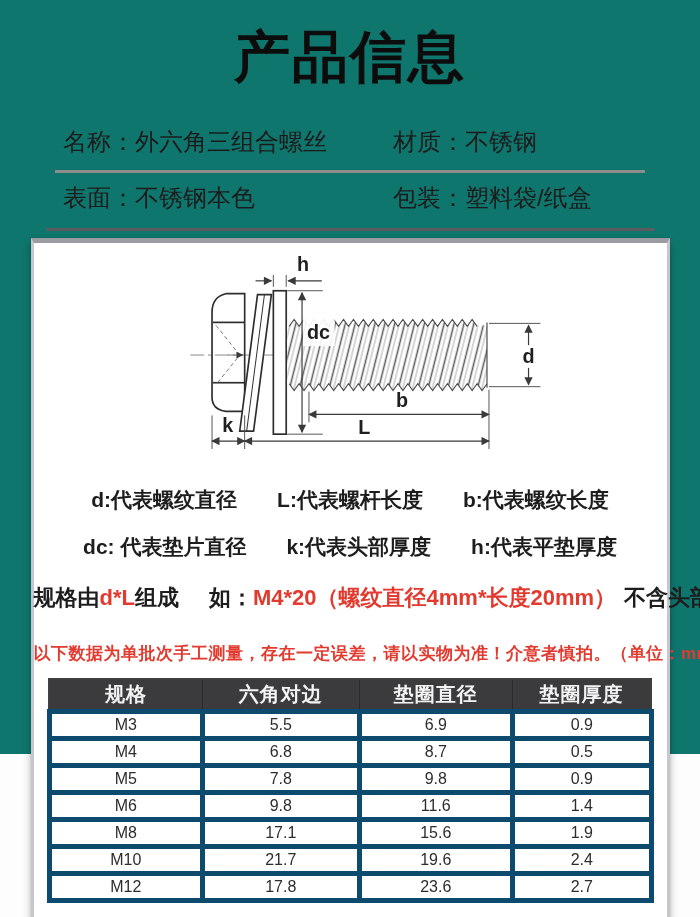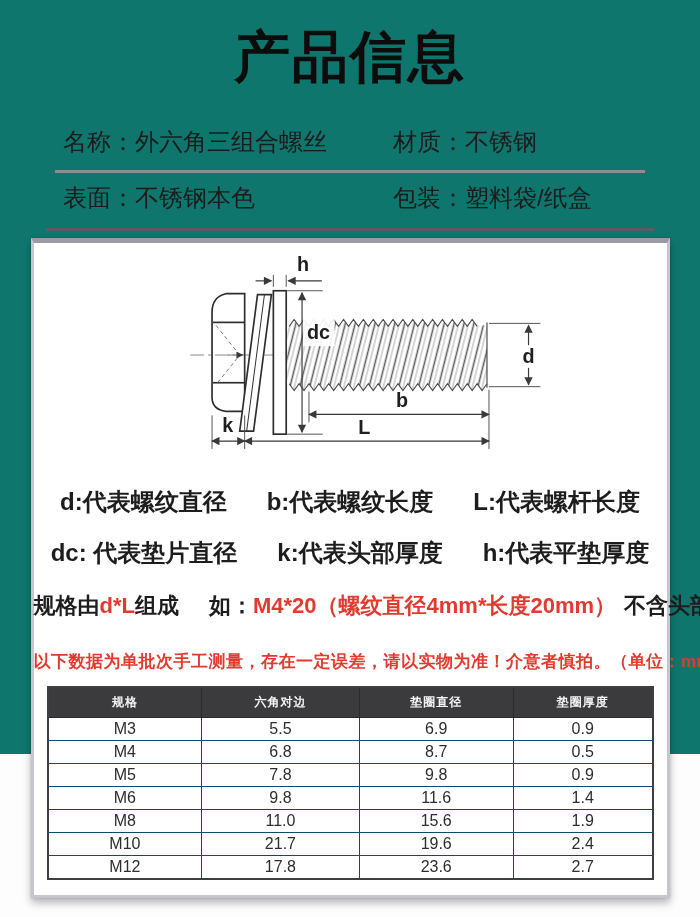--- a/index.html
+++ b/index.html
@@ -34,21 +34,21 @@
     border:3px solid #c6c6cc;border-top:5px solid #9b9ba3;
     box-shadow:0 5px 8px rgba(0,0,0,.28), 0 0 2px rgba(0,0,0,.15);
     padding-bottom:15px;
   }
   .diagram-wrap{padding-top:10px;}
   svg text{font-family:"Liberation Sans",sans-serif;}
 
   
   .legend-row{
     display:flex;justify-content:center;gap:40px;
-    font-size:24px;font-weight:700;color:#1d1d1d;margin-top:19px;white-space:nowrap;
+    font-size:21px;font-weight:700;color:#1d1d1d;margin-top:19px;white-space:nowrap;
   }
   .spec-row{
     text-align:center;font-size:22px;font-weight:700;color:#1d1d1d;
     margin-top:22px;white-space:nowrap;
   }
   .spec-row .gap{margin-left:30px;}
   .spec-row .tail{margin-left:8px;}
   .red{color:var(--red,#e23a2f);}
 
   
@@ -63,25 +63,25 @@
     font-size:16px;color:#2d2d2d;table-layout:fixed;
     border:2px solid #3f3f3f;
   }
   table.spec col.c1{width:25.5%;}
   table.spec col.c2{width:26%;}
   table.spec col.c3{width:25.5%;}
   table.spec col.c4{width:23%;}
   table.spec th{
     background:var(--hdr,#3b3b3d);color:#f3f3f3;font-weight:700;
     height:27px;border:1px solid #2b2b2b;border-left:1px solid #8a8a8a;
-    font-size:12px;letter-spacing:1px;
+    font-size:20px;letter-spacing:1px;
   }
   table.spec th:first-child{border-left:1px solid #2b2b2b;}
   table.spec td{
-    height:22px;text-align:center;border:1px solid #0c4a6e;background:#fff;
+    height:22px;text-align:center;border:5px solid #0c4a6e;background:#fff;
     padding:0;
   }
 </style>
 </head>
 <body>
 
 <div class="page">
 
   <div class="hdr">
     <h1 class="title">产品信息</h1>
@@ -175,22 +175,22 @@
         <line x1="213" y1="190" x2="460" y2="190" stroke="#3a3a3a" stroke-width="1.2" marker-start="url(#arr)" marker-end="url(#arr)"></line>
         <text x="334" y="183" font-size="20" font-weight="600" fill="#1f1f1f" text-anchor="middle">L</text>
 
         <line x1="180" y1="190" x2="213" y2="190" stroke="#3a3a3a" stroke-width="1.2" marker-start="url(#arr)" marker-end="url(#arr)"></line>
         <text x="196" y="181" font-size="20" font-weight="600" fill="#1f1f1f" text-anchor="middle">k</text>
       </svg>
     </div>
 
     <div class="legend-row">
       <span>d:代表螺纹直径</span>
+      <span>L:代表螺杆长度</span>
       <span>b:代表螺纹长度</span>
-      <span>L:代表螺杆长度</span>
     </div>
     <div class="legend-row">
       <span>dc: 代表垫片直径</span>
       <span>k:代表头部厚度</span>
       <span>h:代表平垫厚度</span>
     </div>
 
     <div class="spec-row">
       <span>规格由</span><span class="red">d*L</span><span>组成</span><span class="gap">如：</span><span class="red">M4*20（螺纹直径4mm*长度20mm）</span><span class="tail">不含头部厚度</span>
     </div>
@@ -232,21 +232,21 @@
             <td>0.9</td>
           </tr>
           <tr>
             <td>M6</td>
             <td>9.8</td>
             <td>11.6</td>
             <td>1.4</td>
           </tr>
           <tr>
             <td>M8</td>
-            <td>11.0</td>
+            <td>17.1</td>
             <td>15.6</td>
             <td>1.9</td>
           </tr>
           <tr>
             <td>M10</td>
             <td>21.7</td>
             <td>19.6</td>
             <td>2.4</td>
           </tr>
           <tr>

